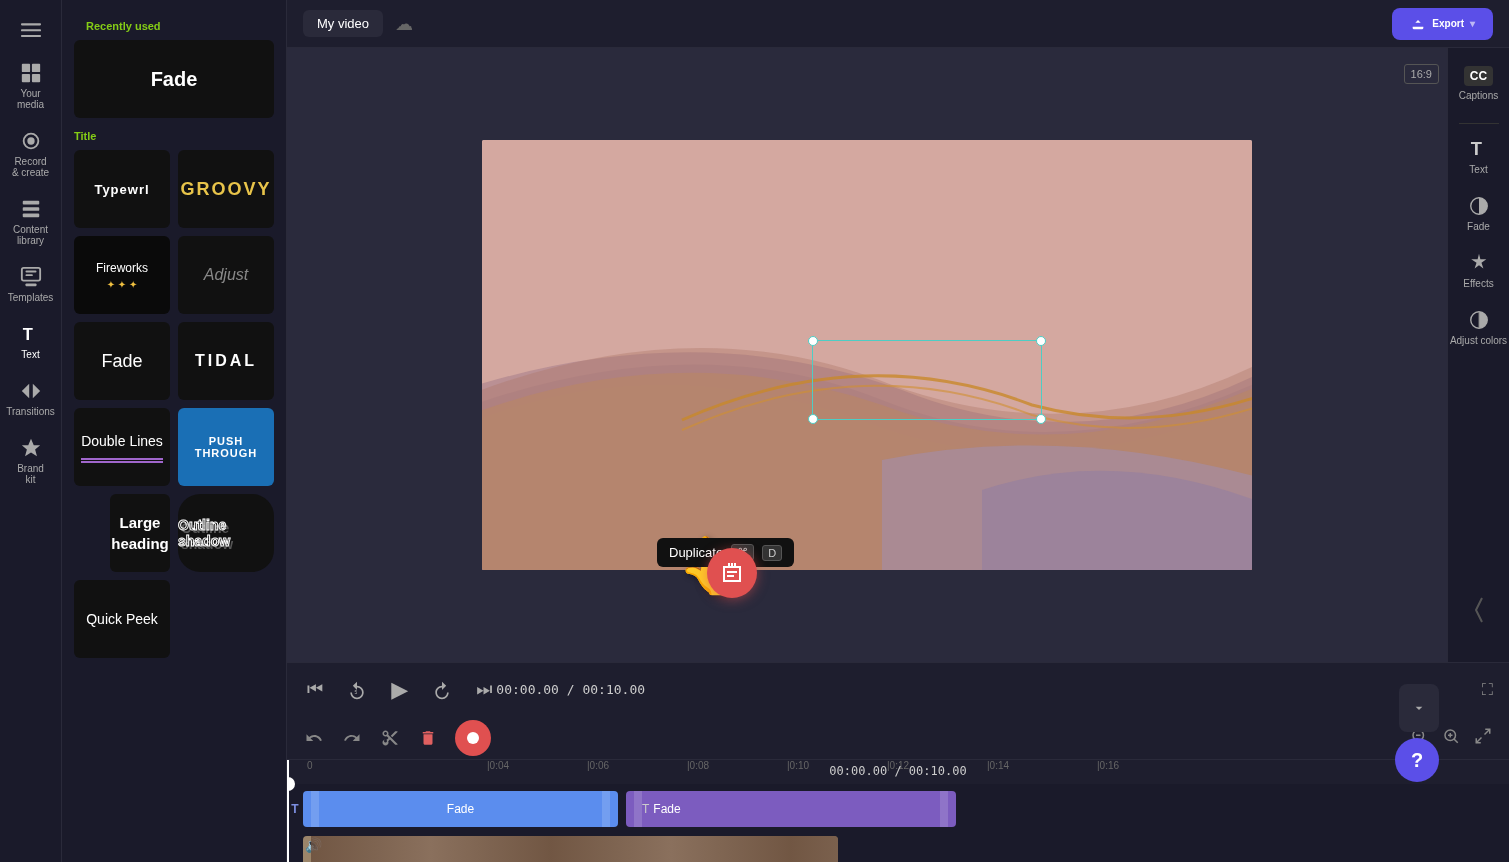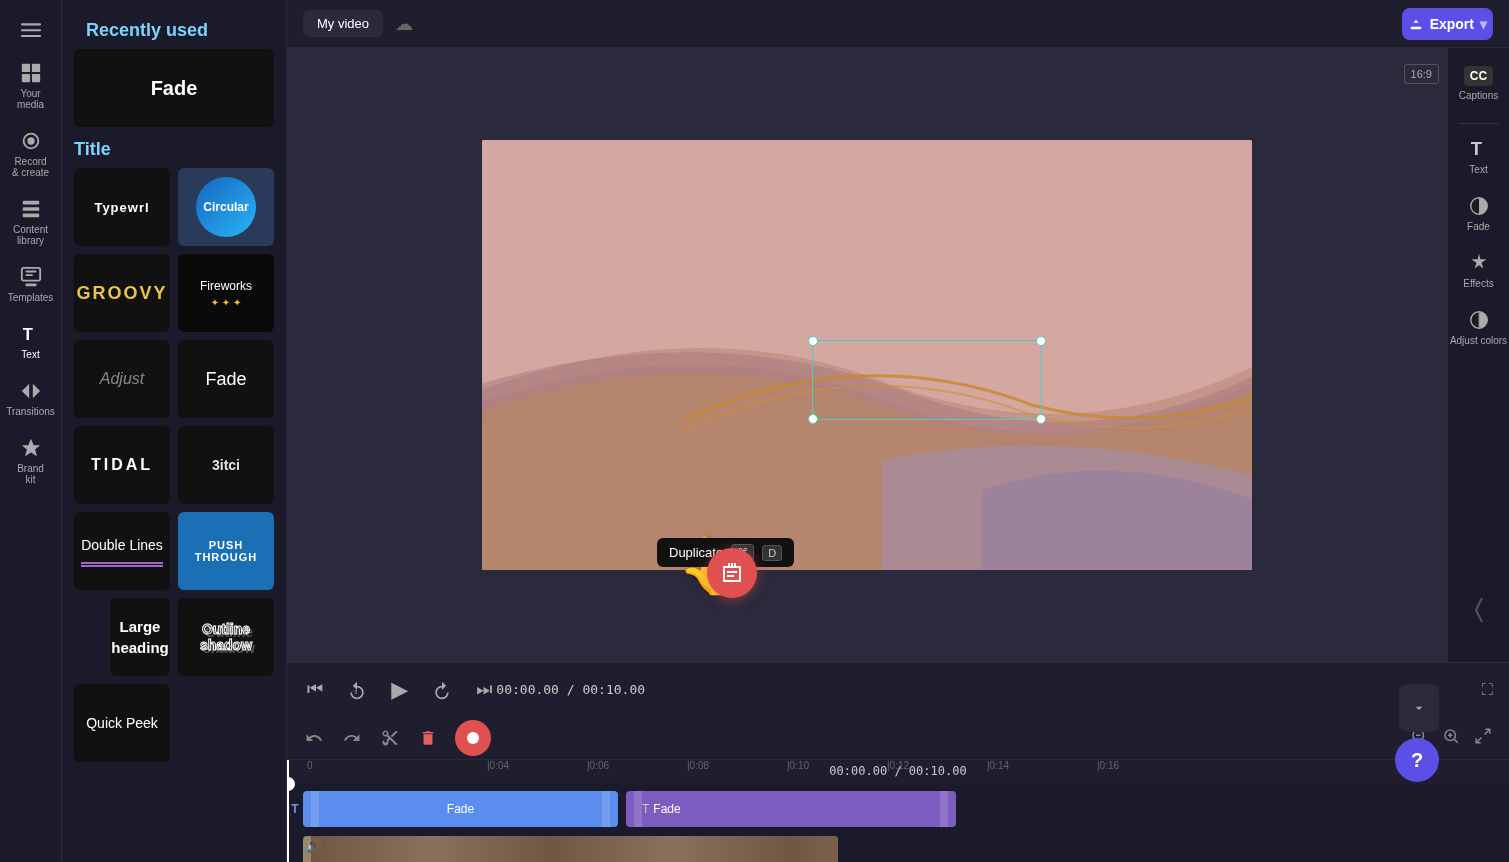--- a/index.html
+++ b/index.html
@@ -50,22 +50,22 @@
       display: flex;
       flex-direction: column;
       overflow-y: auto;
       flex-shrink: 0;
       border-right: 1px solid #2a2a3a;
     }
     .panel::-webkit-scrollbar { width: 4px; }
     .panel::-webkit-scrollbar-thumb { background: #444; border-radius: 2px; }
 
     .panel-section-title {
-      color: #7dd3fc;
-      font-size: 18px;
+      color: #84cc16;
+      font-size: 11px;
       font-weight: 600;
       padding: 12px 12px 8px 12px;
     }
 
     
     .recently-used {
       padding: 8px 12px;
     }
     .fade-card {
       width: 100%;
@@ -104,21 +104,21 @@
     .title-card.fireworks { background: #0a0a0a; color: #fff; font-size: 13px; font-weight: 500; }
     .title-card.smoke { background: #111; color: #888; font-size: 16px; font-style: italic; }
     .title-card.fade-title { background: #111; color: #fff; font-size: 18px; font-weight: 400; }
     .title-card.clean-title { background: #111; border: 2px solid #e06060; color: #fff; font-size: 13px; text-align: center; line-height: 1.4; }
     .title-card.tidal { background: #111; color: #fff; font-size: 16px; font-weight: 700; letter-spacing: 3px; }
     .title-card.bitci { background: #111; color: #e0e0e0; font-size: 14px; font-weight: 700; }
     .title-card.double-lines { background: #111; color: #fff; font-size: 14px; text-align: center; line-height: 1.5; }
     .title-card.double-lines span { border-bottom: 2px solid #a066cc; padding-bottom: 9px; }
     .title-card.push-through { background: #1a6fb5; color: #fff; font-size: 11px; font-weight: 900; letter-spacing: 1px; text-align: center; text-transform: uppercase; }
     .title-card.large-heading { background: #111; color: #fff; font-size: 15px; font-weight: 600; text-align: center; line-height: 1.4; margin-left: 36px; }
-    .title-card.outline-shadow { background: #111; color: transparent; font-size: 14px; font-weight: 900; text-align: center; -webkit-text-stroke: 1px #fff; text-shadow: 3px 3px 0 #555; }
+    .title-card.outline-shadow { background: #111; color: transparent; font-size: 14px; font-weight: 900; -webkit-text-stroke: 1px #fff; text-shadow: 3px 3px 0 #555; border-radius: 22px; }
     .title-card.quick-peek { background: #111; color: #fff; font-size: 14px; text-align: center; }
 
     .circular-inner {
       width: 60px;
       height: 60px;
       border-radius: 50%;
       background: linear-gradient(135deg, #1565c0, #29b6f6);
       display: flex;
       align-items: center;
       justify-content: center;
@@ -158,23 +158,23 @@
       display: flex;
       align-items: center;
       gap: 6px;
     }
     .cloud-icon { color: #666; font-size: 18px; }
     .top-bar-right { margin-left: auto; display: flex; align-items: center; gap: 8px; }
     .export-btn {
       background: #5b4fe8;
       border: none;
       color: white;
-      padding: 8px 6px;
+      padding: 8px 18px;
       border-radius: 8px;
-      font-size: 14px;
+      font-size: 10px;
       font-weight: 600;
       cursor: pointer;
       display: flex;
       align-items: center;
       gap: 6px;
     }
 
     
     .preview-area {
       flex: 1;
@@ -624,25 +624,20 @@
   </div>
 
   <div class="panel-section-title" style="padding-top:4px;">Title</div>
 
   <div class="title-grid">
 
     <div class="title-card typewriter">
       <span>Typewrl</span>
     </div>
 
-    <div class="title-card circular-wrap">
-      <div class="circular-inner">
-        <span>Circular</span>
-      </div>
-    </div>
 
     <div class="title-card groovy">
       <span>GROOVY</span>
     </div>
 
     <div class="title-card fireworks" style="background:#0a0a0a;flex-direction:column;gap:4px;">
       <span style="color:#fff;font-size:12px;">Fireworks</span>
       <span style="color:#f0c040;font-size:10px;">✦ ✦ ✦</span>
     </div>
 
@@ -652,23 +647,20 @@
 
     <div class="title-card fade-title">
       <span>Fade</span>
     </div>
 
 
     <div class="title-card tidal">
       <span>TIDAL</span>
     </div>
 
-    <div class="title-card bitci">
-      <span>3itci</span>
-    </div>
 
     <div class="title-card double-lines">
       <span><span>Double Lines</span></span>
     </div>
 
     <div class="title-card push-through">
       <span>PUSH THROUGH</span>
     </div>
 
     <div class="title-card large-heading">

